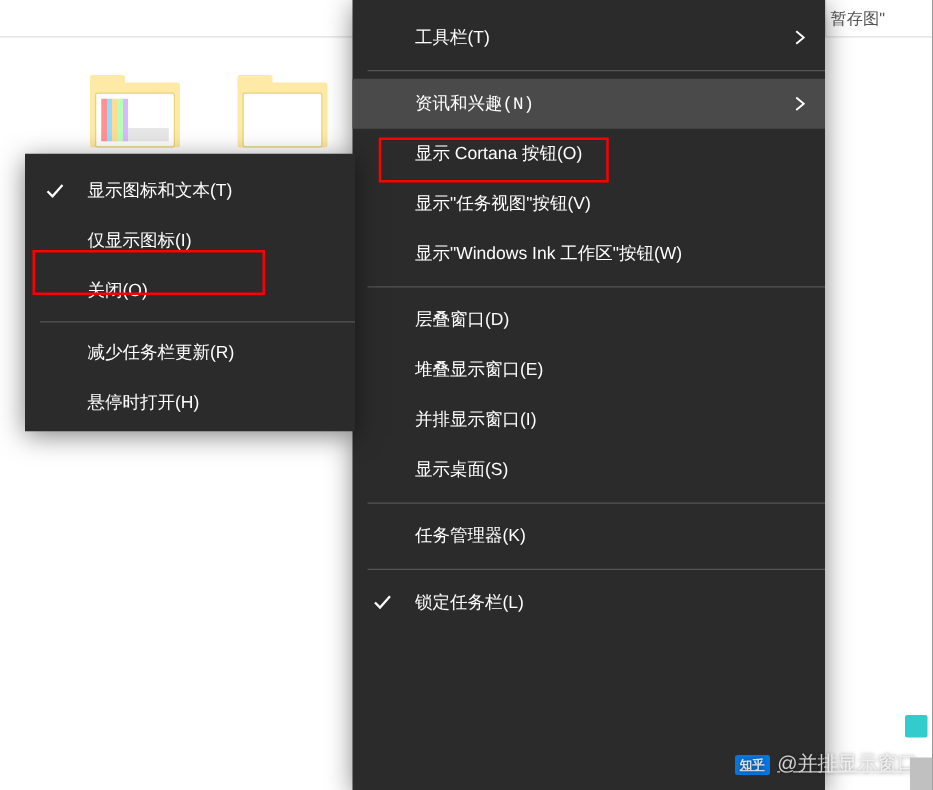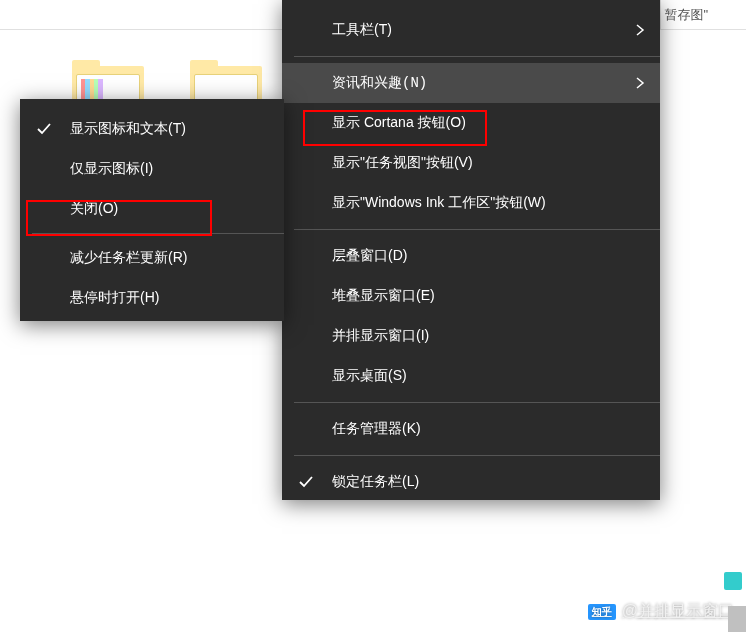--- a/index.html
+++ b/index.html
@@ -70,24 +70,24 @@
     .menu {
       position: absolute;
       background: #2b2b2b;
       color: #fff;
       box-shadow: 0 4px 20px rgba(0,0,0,.5);
     }
     .menu-main {
       top: 0;
       left: 282px;
       width: 378px;
-      height: 500px;
+      height: 632px;
     }
     .menu-sub {
-      top: 99px;
+      top: 123px;
       left: 20px;
       width: 264px;
       height: 222px;
     }
     .menu-item {
       height: 40px;
       display: flex;
       align-items: center;
       padding-left: 50px;
       padding-right: 14px;

